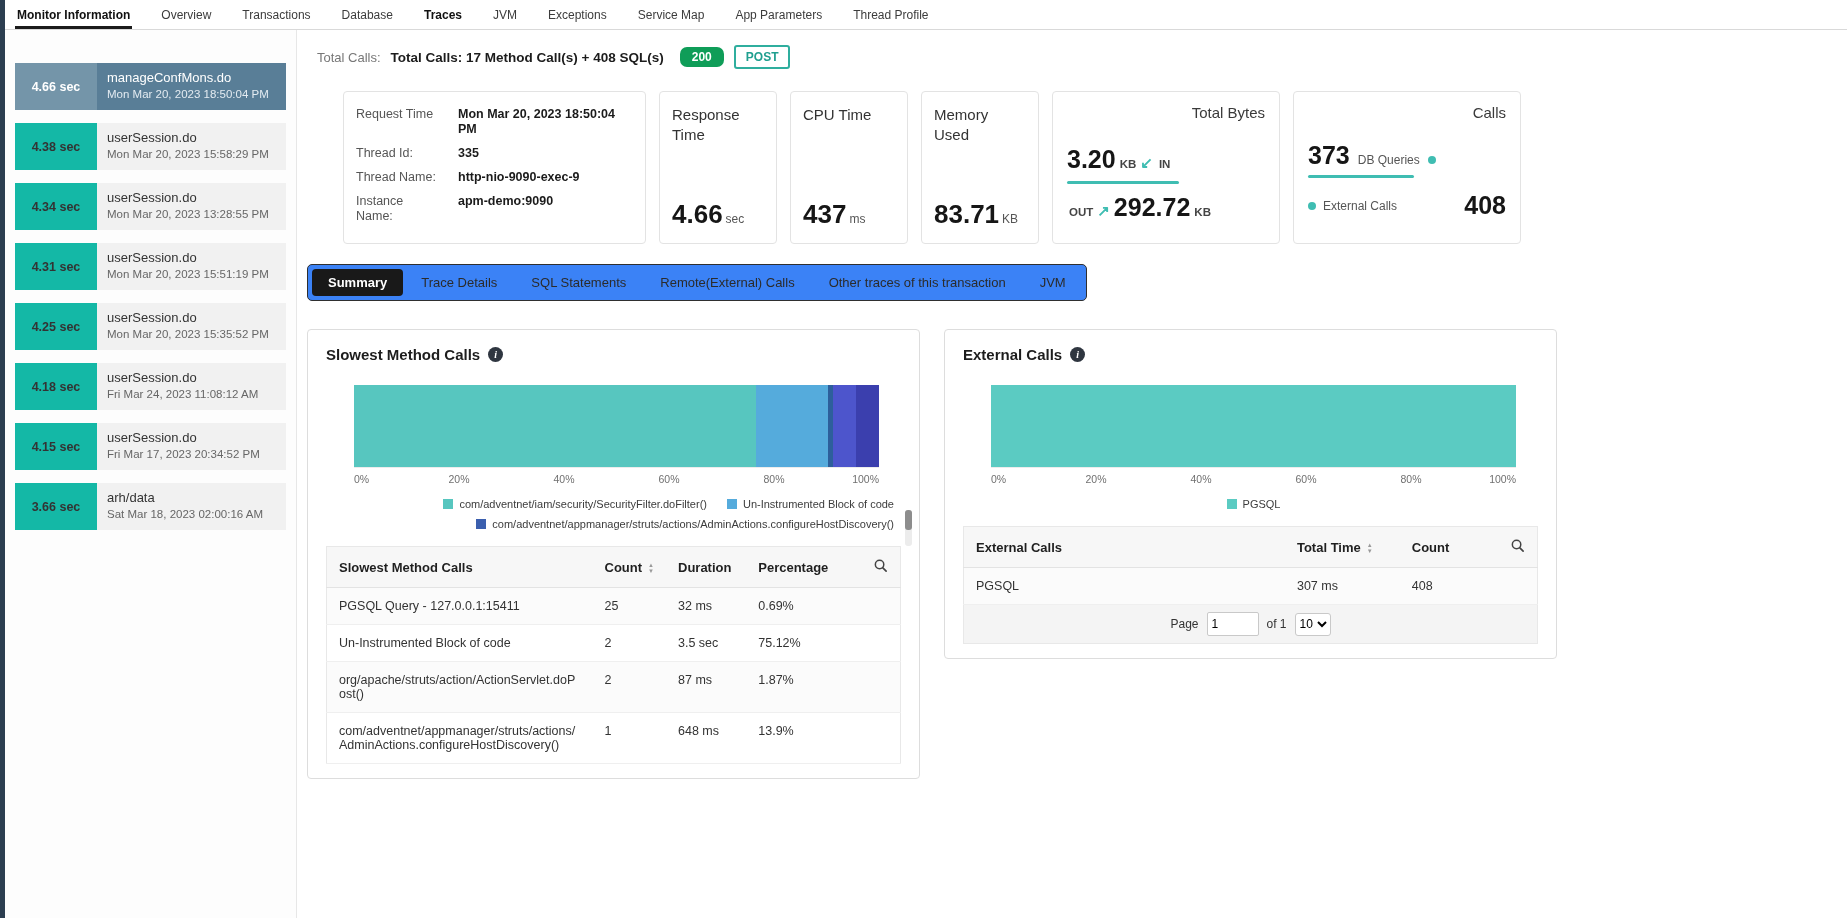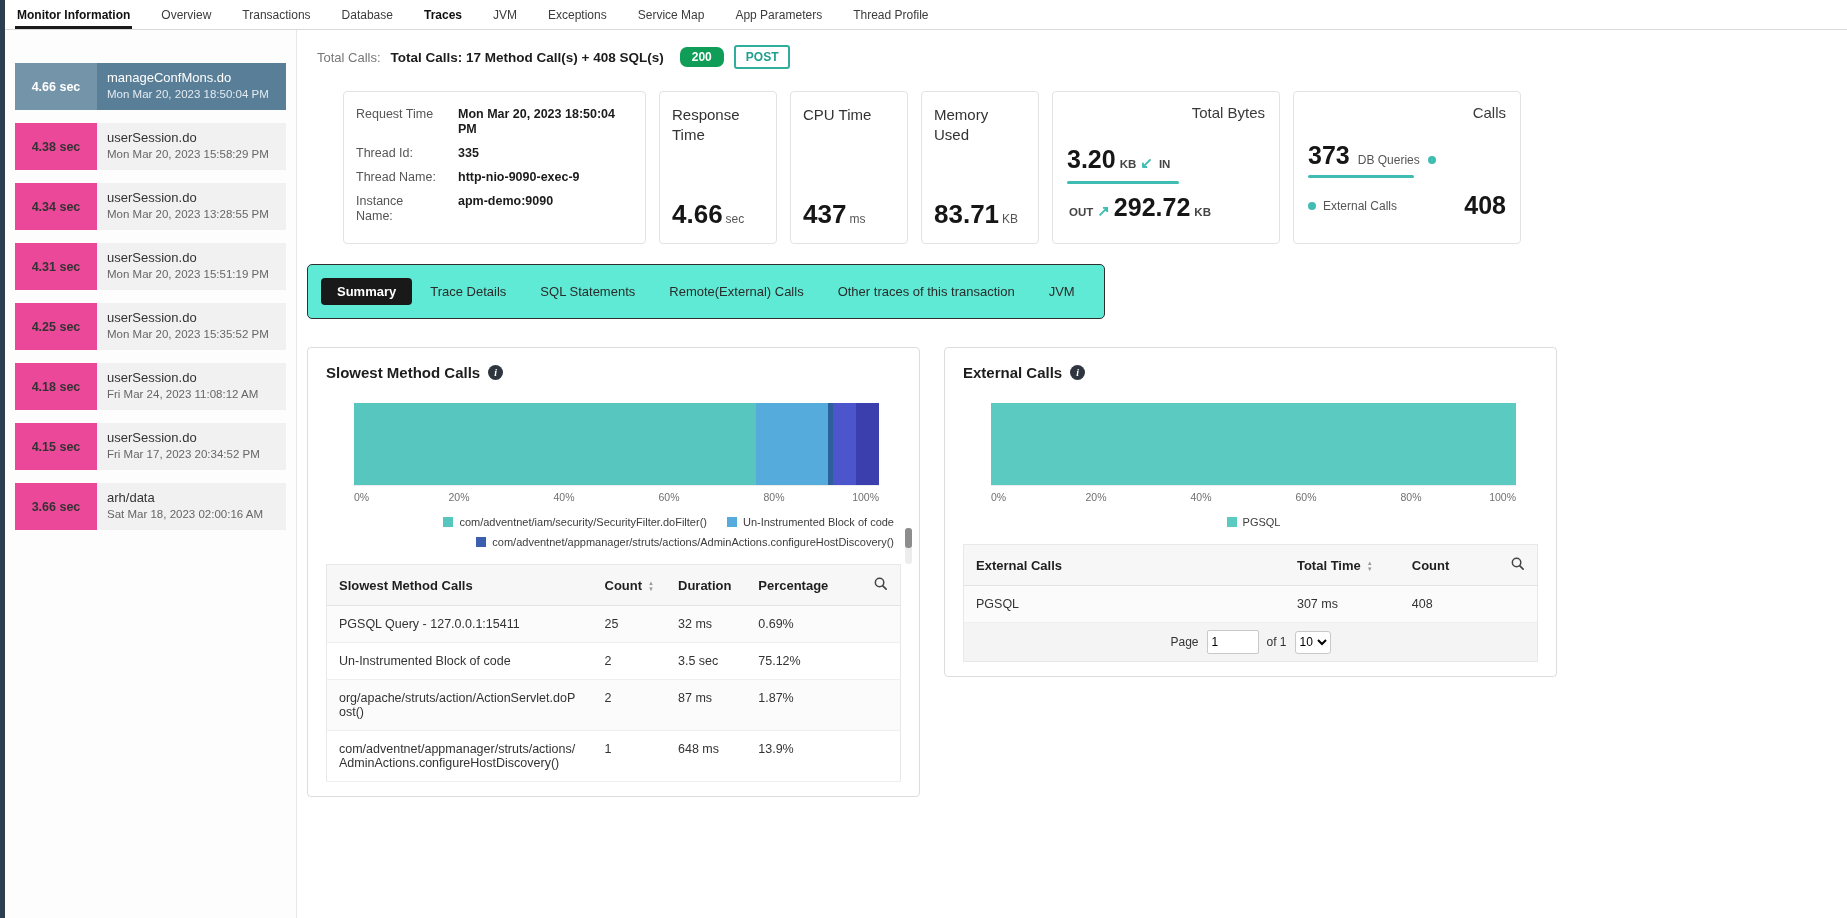--- a/index.html
+++ b/index.html
@@ -23,21 +23,21 @@
   
   .sidebar{position:absolute;left:5px;top:30px;width:292px;bottom:0;background:#fdfdfd;
     border-right:1px solid #e7e7e7;box-sizing:border-box;padding:13px 10px;}
   .sidebar-top{display:flex;align-items:center;justify-content:space-between;}
   .filter-select{width:190px;height:35px;border:1px solid #c9c9c9;border-radius:3px;background:#fff;
     display:flex;align-items:center;justify-content:space-between;padding:0 10px;font-size:13px;color:#444;cursor:pointer;box-sizing:border-box;}
   .filter-select .chev{color:#8a8a8a;font-size:11px;}
   .collapse-btn{width:30px;height:26px;display:flex;align-items:center;justify-content:center;cursor:pointer;}
   .trace-list{margin-top:20px;display:flex;flex-direction:column;gap:13px;}
   .trace-item{display:flex;height:47px;cursor:pointer;overflow:hidden;}
-  .trace-time{width:82px;background:#ec4899;color:#333;font-weight:bold;font-size:12.5px;
+  .trace-time{width:82px;background:#14b8a6;color:#333;font-weight:bold;font-size:12.5px;
     display:flex;align-items:center;justify-content:center;flex:none;}
   .trace-body{flex:1;background:#f1f1f1;padding:7px 10px;box-sizing:border-box;min-width:0;}
   .trace-name{font-weight:normal;font-size:13px;color:#333;white-space:nowrap;overflow:hidden;}
   .trace-date{font-size:11.5px;color:#666;margin-top:3px;white-space:nowrap;}
   .trace-item.selected .trace-time{background:var(--sel-light,#7495a9);color:#fff;}
   .trace-item.selected .trace-body{background:var(--sel,#597e97);}
   .trace-item.selected .trace-name{color:#fff;}
   .trace-item.selected .trace-date{color:#e3ebf1;}
 
   
@@ -68,21 +68,21 @@
   .teal-line{width:112px;height:3px;background:var(--teal,#3fbdb2);margin:7px 0 9px;border-radius:2px;}
   .bytes-out{display:flex;align-items:baseline;gap:4px;justify-content:flex-start;margin-top:6px;}
   .calls-row1{margin-top:20px;display:flex;align-items:baseline;gap:8px;}
   .calls-label{font-size:12px;color:#555;}
   .teal-dot{width:8px;height:8px;border-radius:50%;background:var(--teal,#3fbdb2);display:inline-block;flex:none;}
   .calls-line{width:106px;height:3px;background:var(--teal,#3fbdb2);margin-top:5px;border-radius:2px;}
   .calls-row2{margin-top:13px;display:flex;align-items:center;gap:7px;}
   .calls-row2 .big-num{margin-left:auto;}
 
   
-  .tabs{margin-top:20px;display:inline-flex;border:1px solid #2f2f2f;border-radius:5px;padding:13px;gap:2px;background:#5eead4;}
+  .tabs{margin-top:20px;display:inline-flex;border:1px solid #2f2f2f;border-radius:5px;padding:4px;gap:2px;background:#3b82f6;}
   .tab{padding:6px 16px;font-size:13px;color:#2b2b2b;border-radius:4px;cursor:pointer;white-space:nowrap;}
   .tab.active{background:#191919;color:#fff;font-weight:bold;}
 
   
   .panels{display:flex;gap:24px;margin-top:28px;align-items:flex-start;}
   .panel{width:613px;border:1px solid #ddd;border-radius:4px;background:#fff;box-sizing:border-box;padding:16px 18px 14px;position:relative;}
   .panel-title{font-weight:bold;font-size:15px;color:#1d1d1d;display:flex;align-items:center;gap:8px;}
   .info-icon{width:15px;height:15px;border-radius:50%;background:#2f3640;color:#fff;font-size:10px;font-style:italic;font-weight:bold;
     display:inline-flex;align-items:center;justify-content:center;cursor:pointer;font-family:"Liberation Serif",serif;}
   .chart{margin-top:22px;margin-left:28px;width:525px;}

